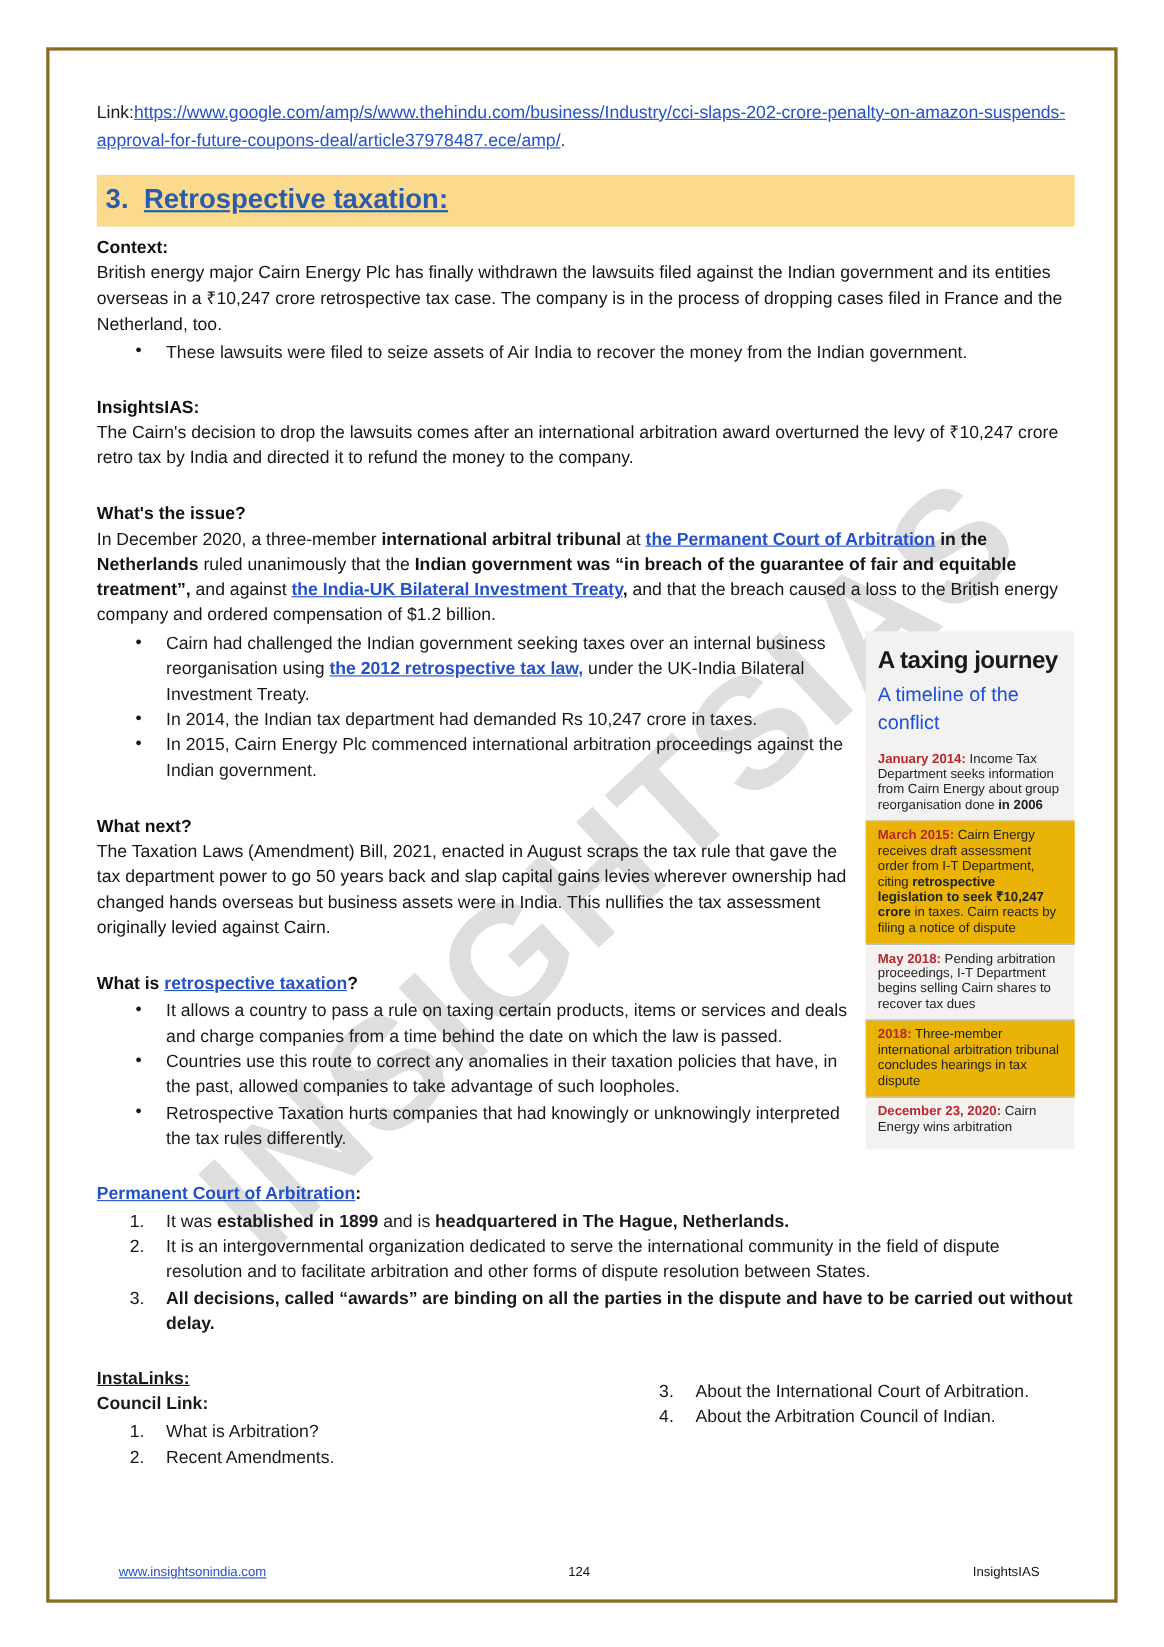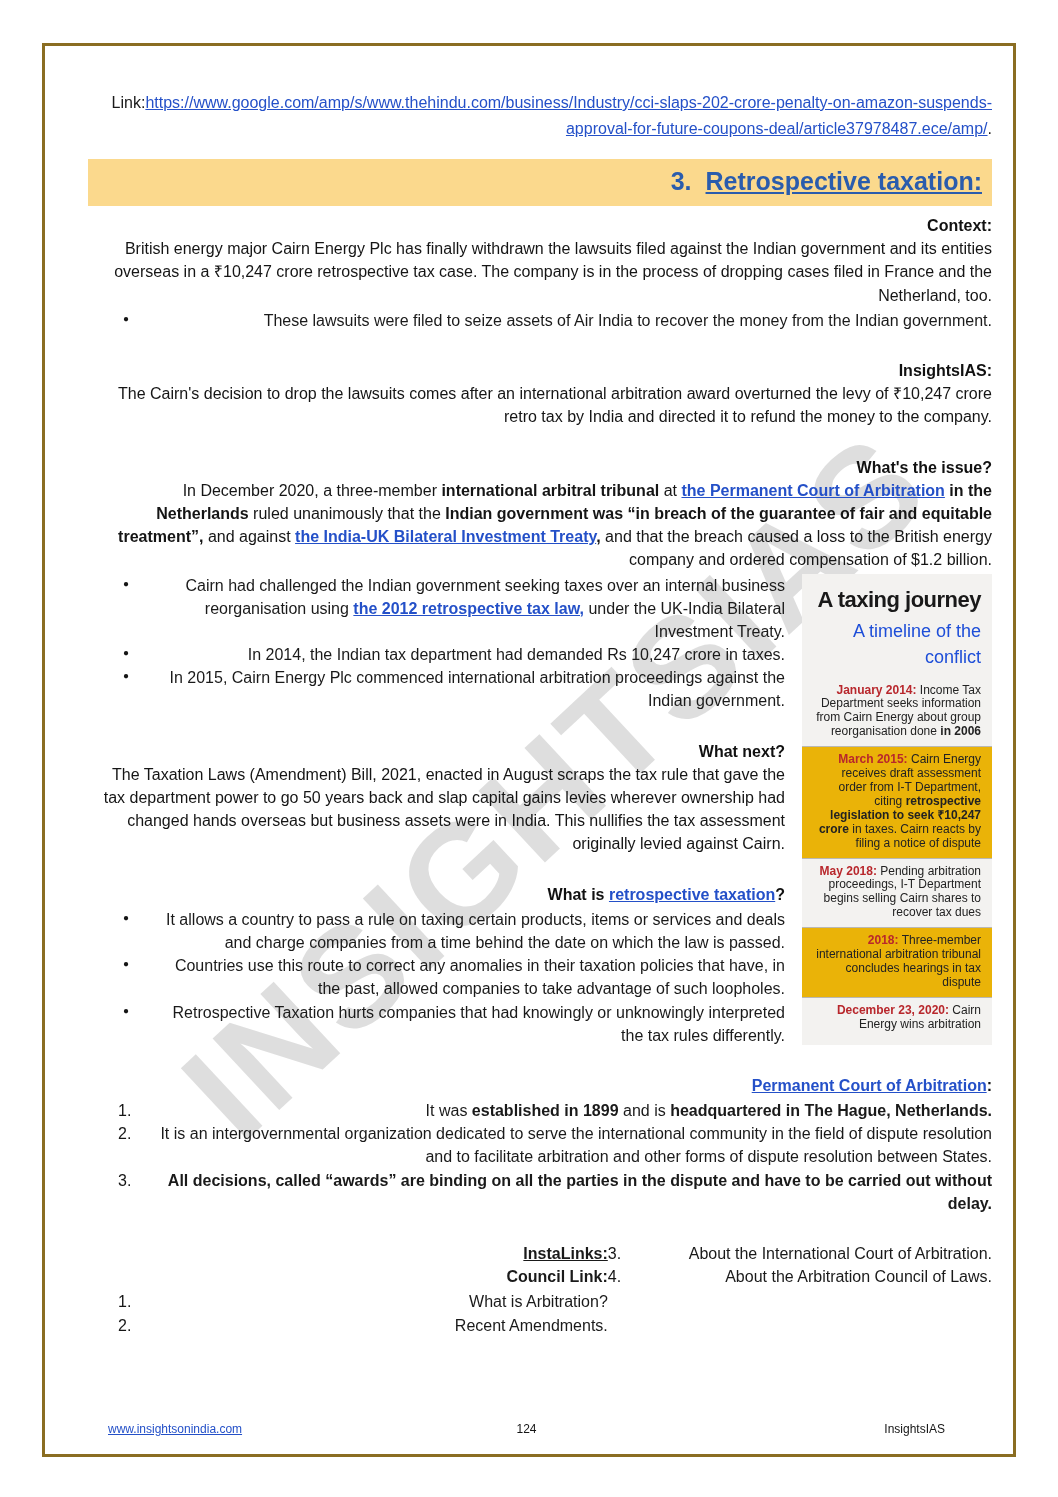--- a/index.html
+++ b/index.html
@@ -11,21 +11,21 @@
   .sheet {
     position:absolute; left:42px; top:43px; width:974px; height:1414px;
     border:3px solid var(--gold,#8a6d22); background:#fff; overflow:hidden;
   }
   .watermark {
     position:absolute; left:510px; top:740px; z-index:0;
     transform:translate(-50%,-50%) rotate(-43deg);
     font-size:142px; font-weight:bold; letter-spacing:4px; white-space:nowrap;
     color:rgba(115,115,115,0.24); pointer-events:none;
   }
-  .content { position:relative; z-index:1; padding:44px 21px 0 43px; font-size:16px; line-height:1.45;text-align:right; }
+  .content { position:relative; z-index:1; padding:44px 36px 0 43px; font-size:16px; line-height:1.45; }
   .b { font-weight:bold; }
   .u { text-decoration:underline; }
   .lnk { color:var(--link,#2450c8); text-decoration:underline; cursor:pointer; }
   .toplink { line-height:1.62; word-break:break-word; }
   .heading-bar {
     margin-top:17px; background:var(--hl,#fbd98d); padding:4px 10px 7px 8px;
     font-size:25px; font-weight:bold; color:var(--head-blue,#2a5cad);
   }
   .heading-bar .num { margin-right:14px; }
   .heading-bar .ttl { text-decoration:underline; cursor:pointer; }
@@ -48,21 +48,21 @@
   .taxbox .tb-title { font-size:22px; font-weight:bold; letter-spacing:-0.5px; color:#191919; padding:10px 11px 0 11px; }
   .taxbox .tb-sub { font-size:18px; color:#1d4ed8; padding:3px 11px 7px 11px; }
   .tax-entry { font-size:12px; line-height:1.16; color:#222; padding:6px 11px 7px 11px; }
   .tax-entry + .tax-entry { border-top:1px solid #b9b8b4; }
   .tax-entry.shaded { background:#eab308; }
   .tax-entry .red { color:var(--red,#b8272c); }
   
   .cols { display:flex; margin-top:27px; }
   .col-left { flex:0 0 57.5%; }
   .col-right { flex:1; }
-  .col-right ol.nb { padding-left:33px; margin-top:0; }
+  .col-right ol.nb { padding-left:33px; margin-top:12px; }
   
   .footer {
     position:absolute; z-index:1; left:43px; right:40px; bottom:18px;
     display:flex; align-items:center; font-size:12px;
   }
   .footer .f-left  { flex:1; text-align:left; padding-left:20px; }
   .footer .f-mid   { flex:1; text-align:center; color:#151515; }
   .footer .f-right { flex:1; text-align:right; padding-right:28px; color:#151515; }
 </style>
 </head>
@@ -142,21 +142,21 @@
         <div class="b u">InstaLinks:</div>
         <div class="b">Council Link:</div>
         <ol class="nb">
           <li>What is Arbitration?</li>
           <li>Recent Amendments.</li>
         </ol>
       </div>
       <div class="col-right">
         <ol class="nb start-3">
           <li>About the International Court of Arbitration.</li>
-          <li>About the Arbitration Council of Laws.</li>
+          <li>About the Arbitration Council of Indian.</li>
         </ol>
       </div>
     </div>
 
   </div>
 
   <div class="footer">
     <span class="f-left"><a class="lnk">www.insightsonindia.com</a></span>
     <span class="f-mid">124</span>
     <span class="f-right">InsightsIAS</span>

